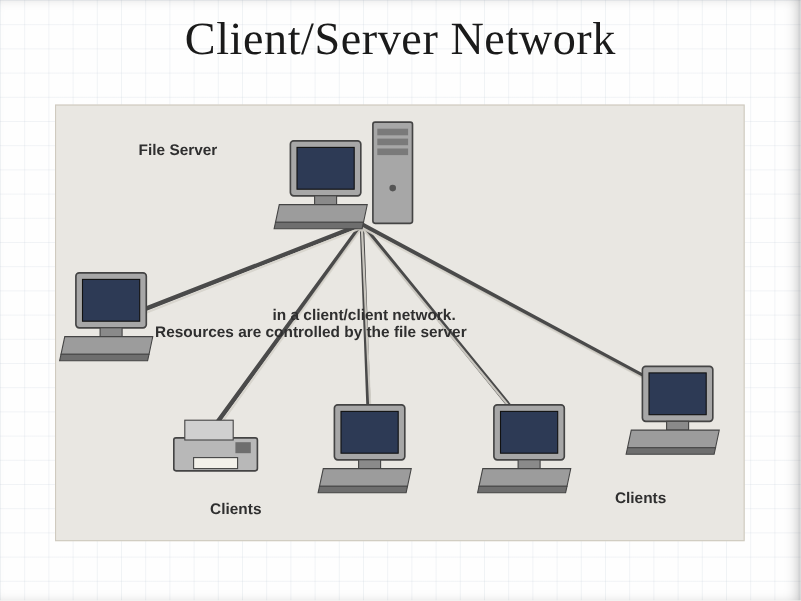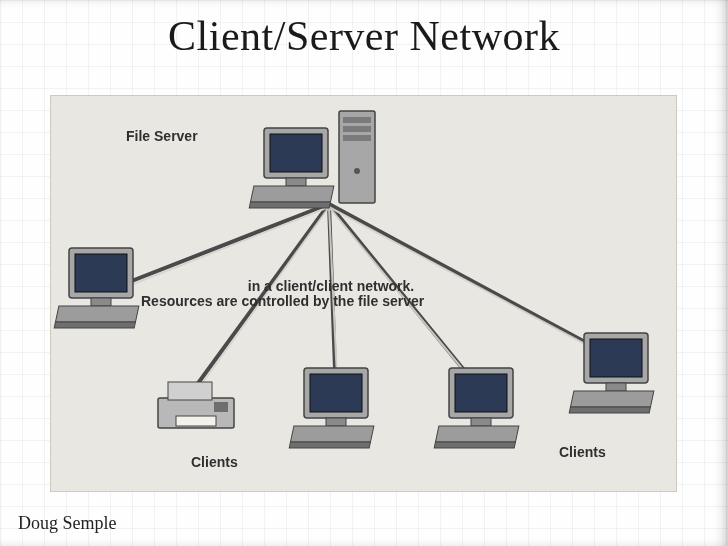--- a/index.html
+++ b/index.html
@@ -138,15 +138,14 @@
 
     <div class="diagram-label" style="left:90px; top:162px; width:380px; margin-top:35px;">Resources are controlled by the file server</div>
     <div class="diagram-label" style="left:90px; top:182px; width:380px; text-align:center;">in a client/client network.</div>
 
     <div class="diagram-label" style="left:140px; top:358px;">Clients</div>
 
     <div class="diagram-label" style="left:508px; top:348px;">Clients</div>
 
   </div>
 
-  <div class="footer">Doug Semple</div>
 
 </div>
 
 </body></html>

